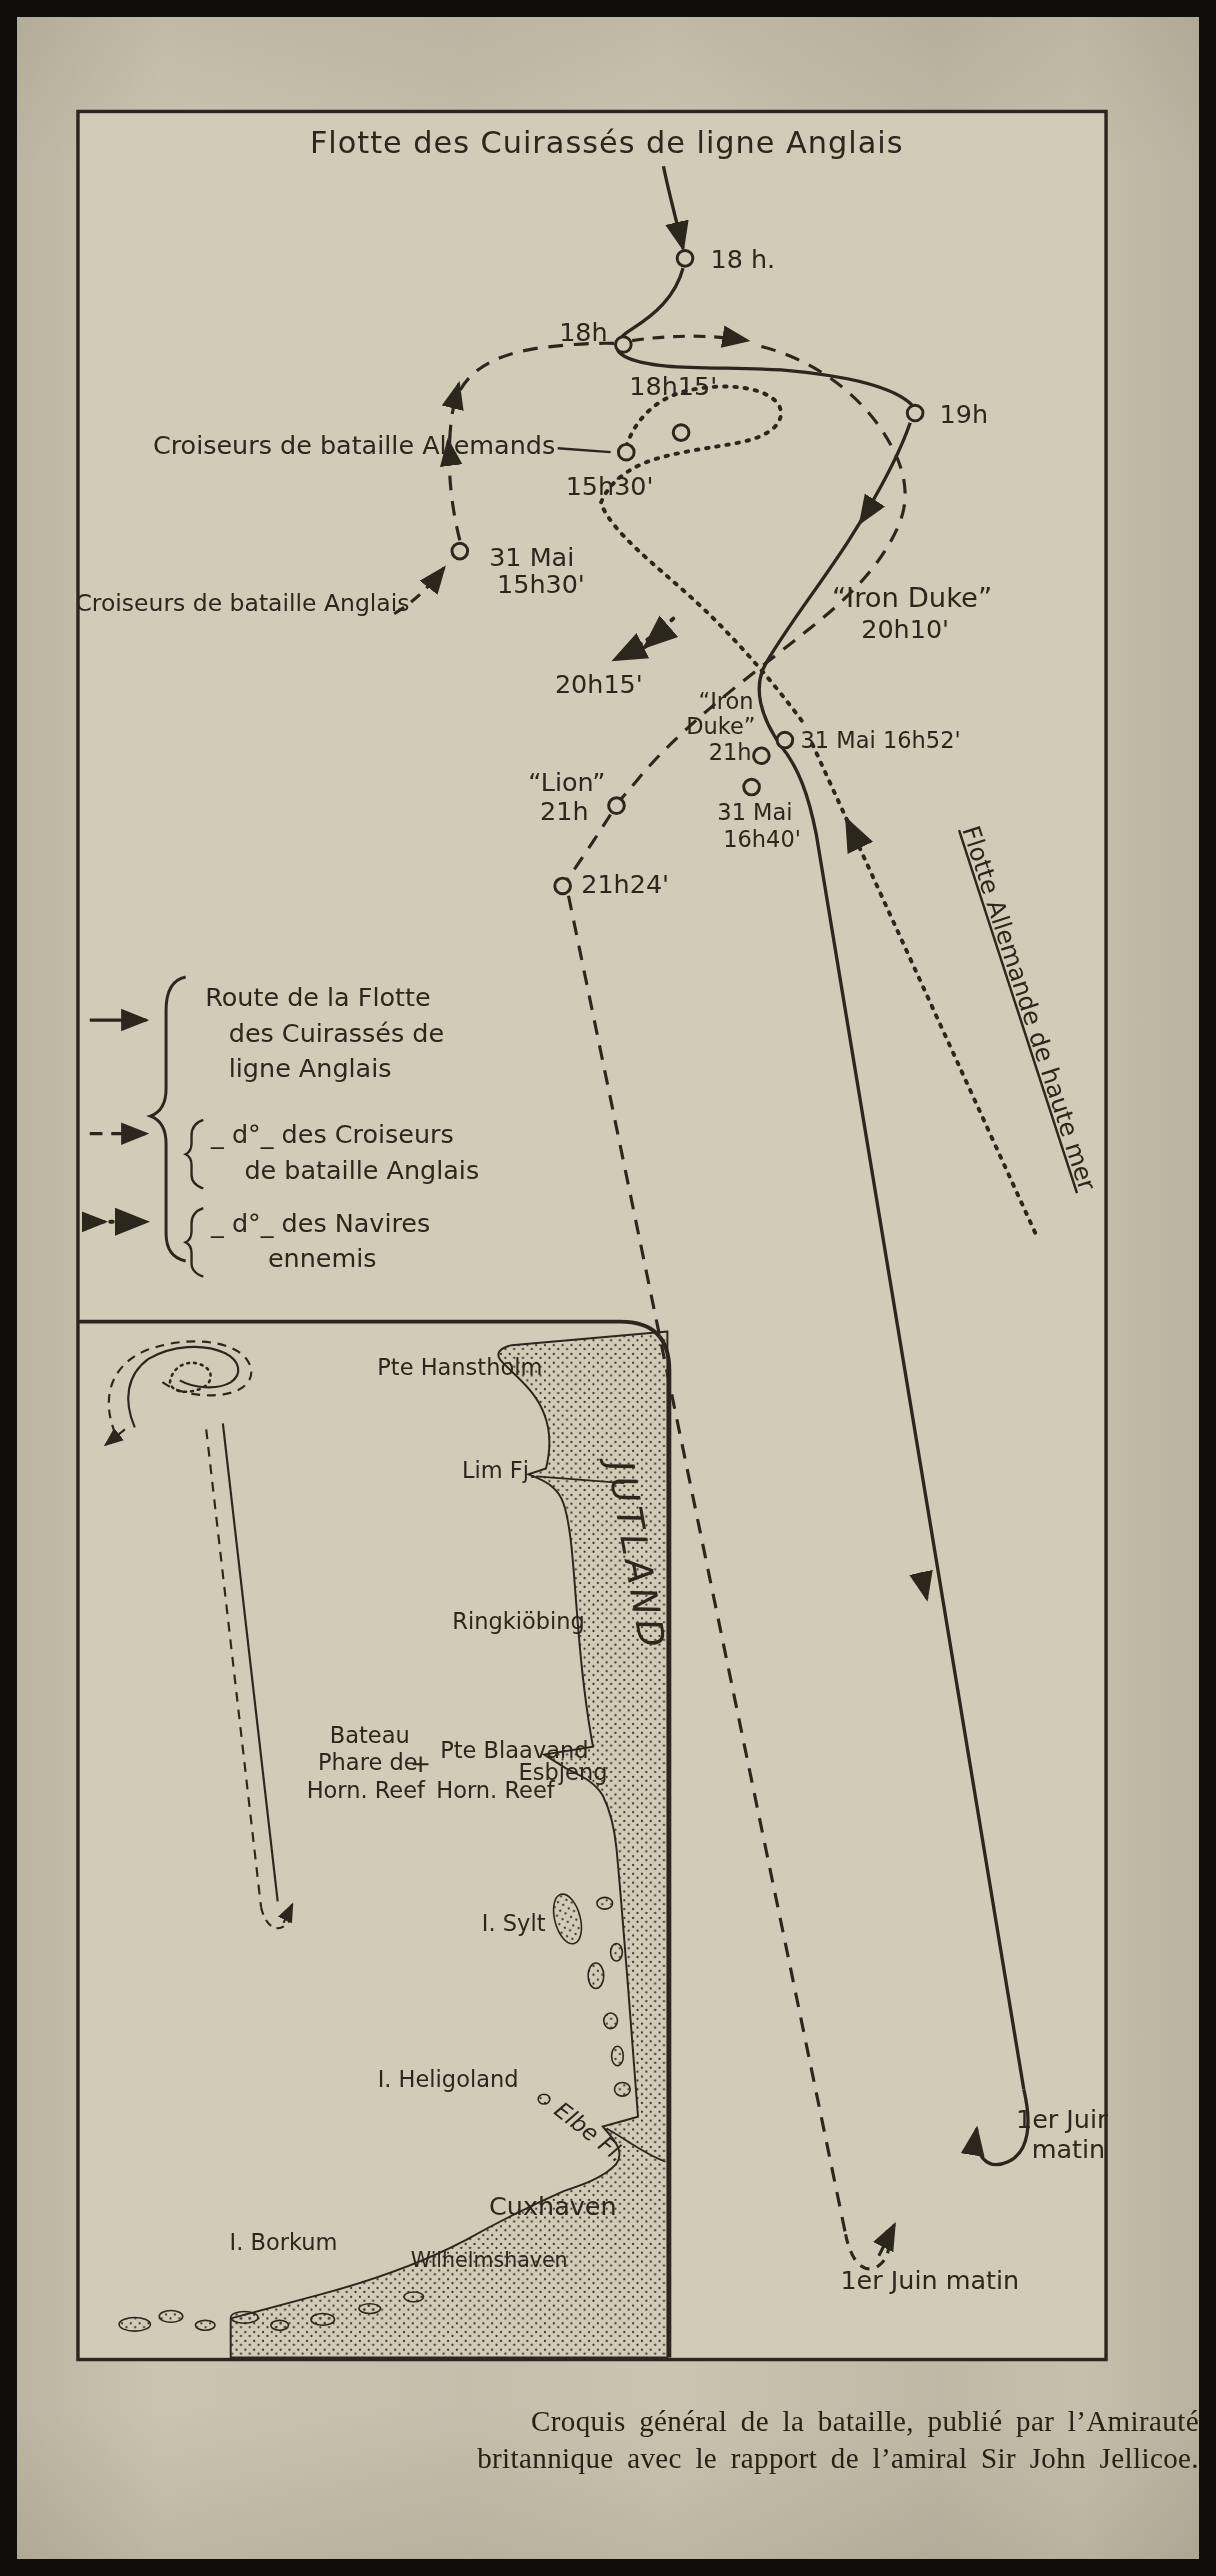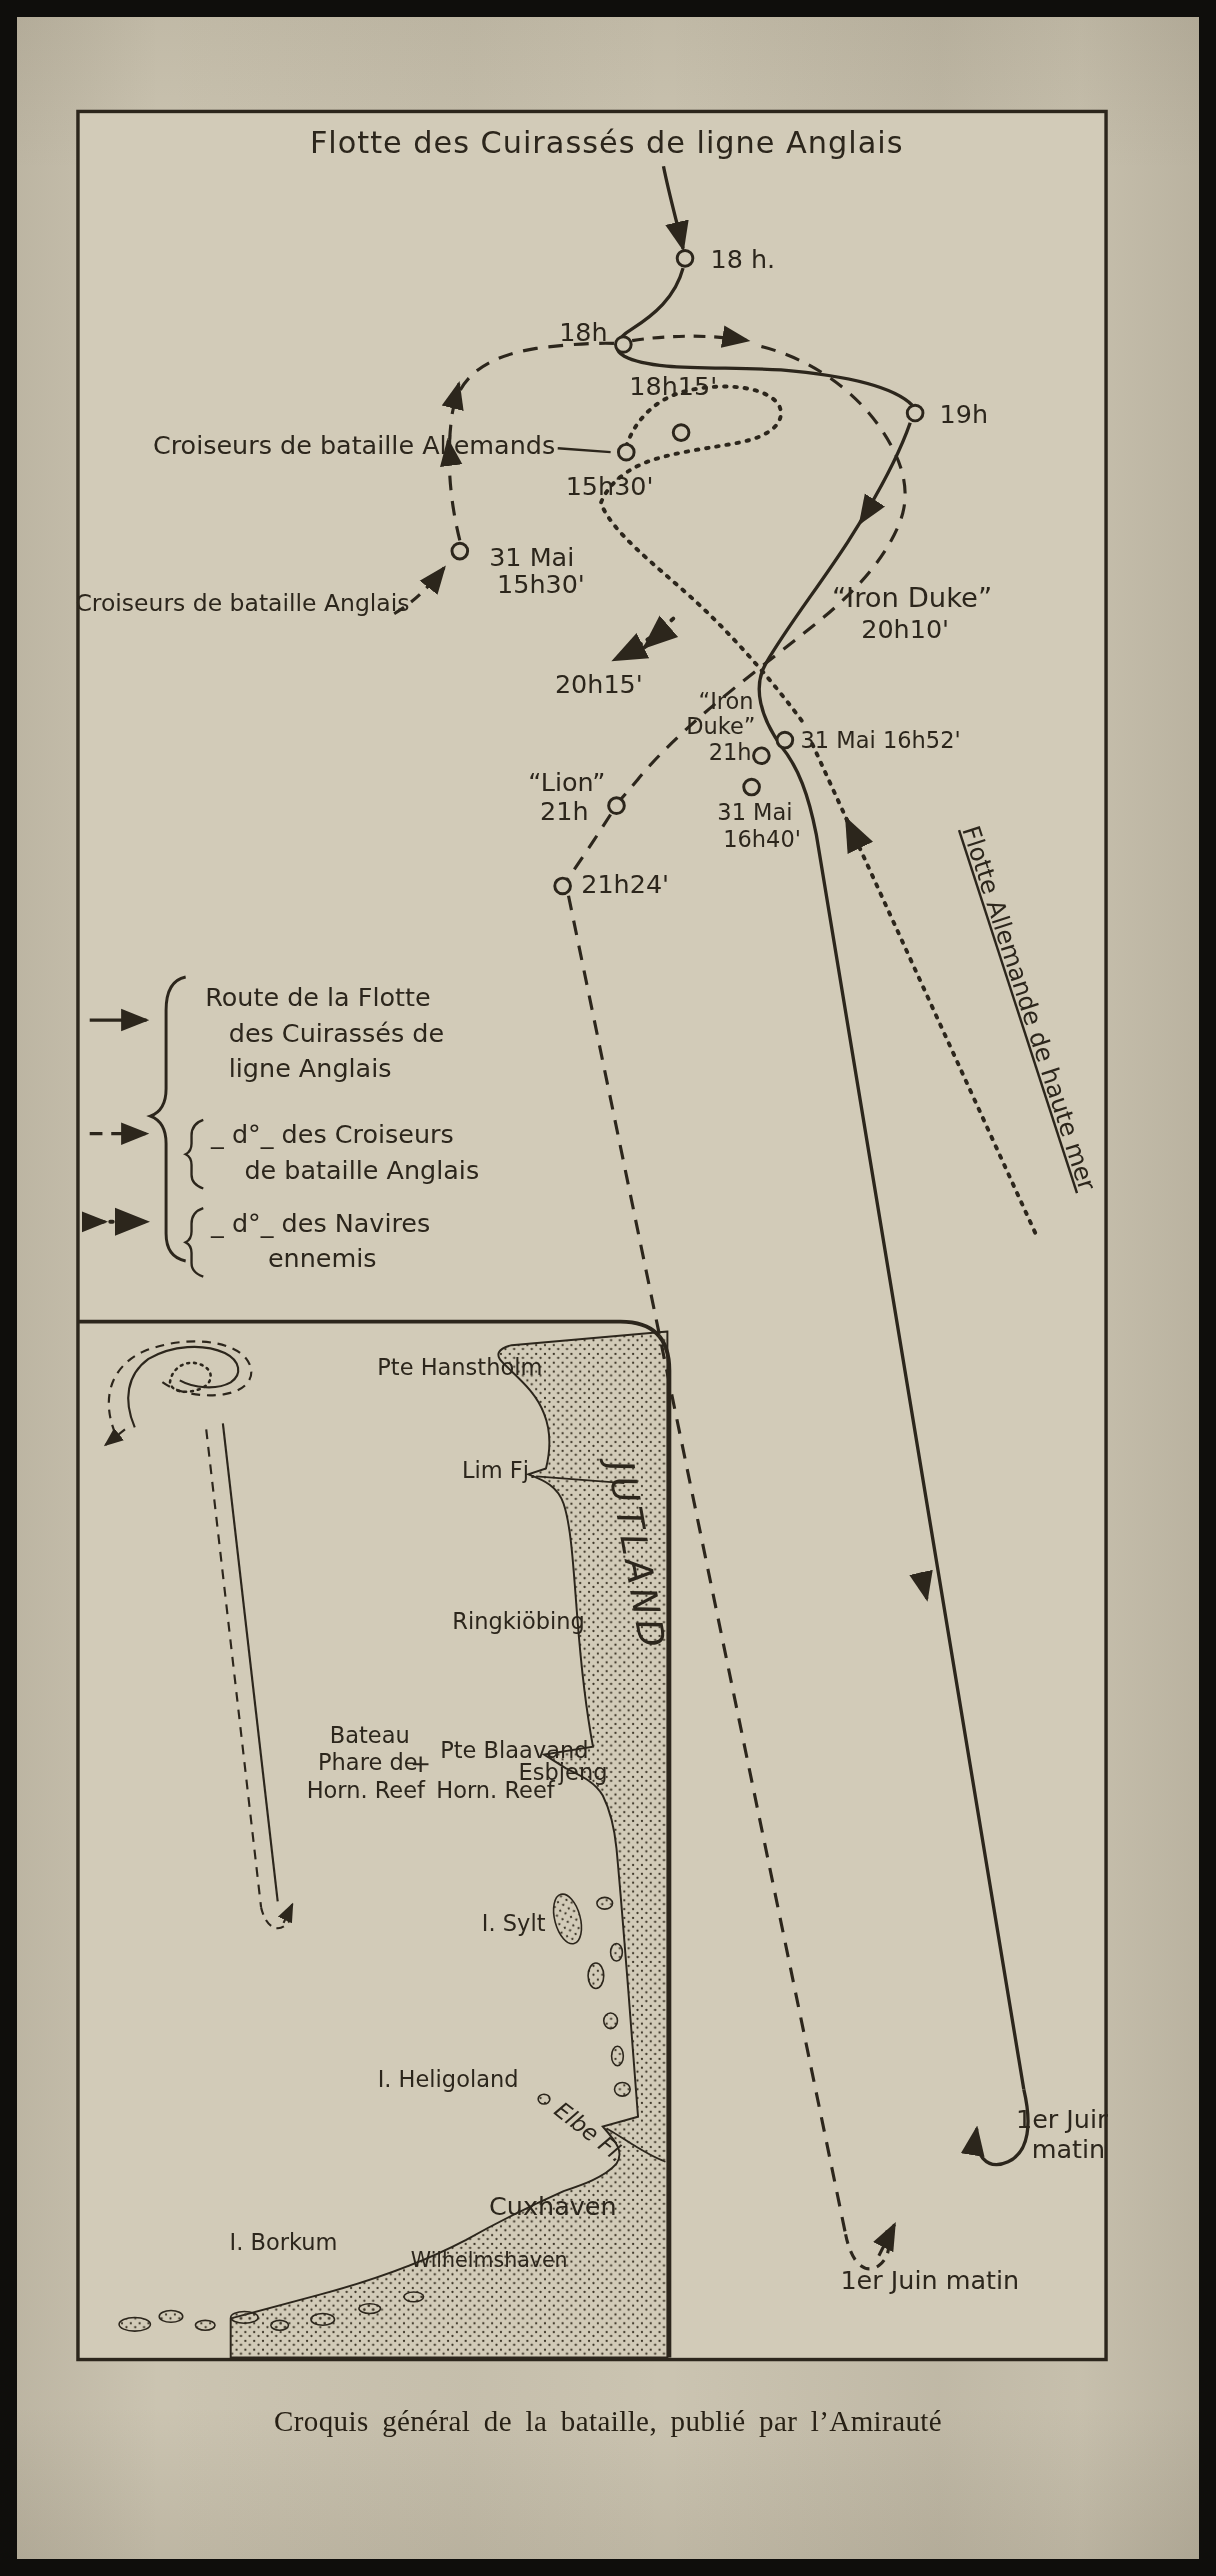--- a/index.html
+++ b/index.html
@@ -16,21 +16,21 @@
     background-image:
       linear-gradient(90deg, rgba(60,50,35,.10) 0%, rgba(60,50,35,0) 12%, rgba(60,50,35,.04) 38%, rgba(60,50,35,0) 55%, rgba(60,50,35,.08) 78%, rgba(60,50,35,.03) 90%, rgba(60,50,35,.12) 100%),
       linear-gradient(180deg, rgba(70,60,40,.08) 0%, rgba(70,60,40,0) 6%, rgba(70,60,40,0) 94%, rgba(70,60,40,.10) 100%);
   }
   .map-panel{
     position:absolute;left:59px;top:92px;width:1032px;height:2253px;
   }
   .map-panel svg{display:block;}
   .caption{
     position:absolute;left:0;right:0;top:2386px;
-    text-align:center;
+    text-align:right;
     font-family:"Liberation Serif", serif;
     font-size:29px;line-height:37px;
     color:#272015;
     letter-spacing:0.4px;word-spacing:5.9px;
   }
   text{fill:#2c261c;}
   .lbl{font-size:26px;}
   .lbl-sm{font-size:23px;}
   .lbl-bg{font-size:28px;}
 </style>
@@ -209,16 +209,17 @@
         <text class="lbl" x="138" y="1056">_ d°_ des Croiseurs</text>
         <text class="lbl" x="172" y="1092">de bataille Anglais</text>
         <text class="lbl" x="138" y="1146">_ d°_ des Navires</text>
         <text class="lbl" x="196" y="1182">ennemis</text>
       </g>
     </svg>
   </div>
 
   <div class="caption">
     <div>Croquis général de la bataille, publié par l’Amirauté</div>
+    <div>britannique avec le rapport de l’amiral Sir John Jellicoe.</div>
   </div>
 
 </div>
 
 
 </body></html>

